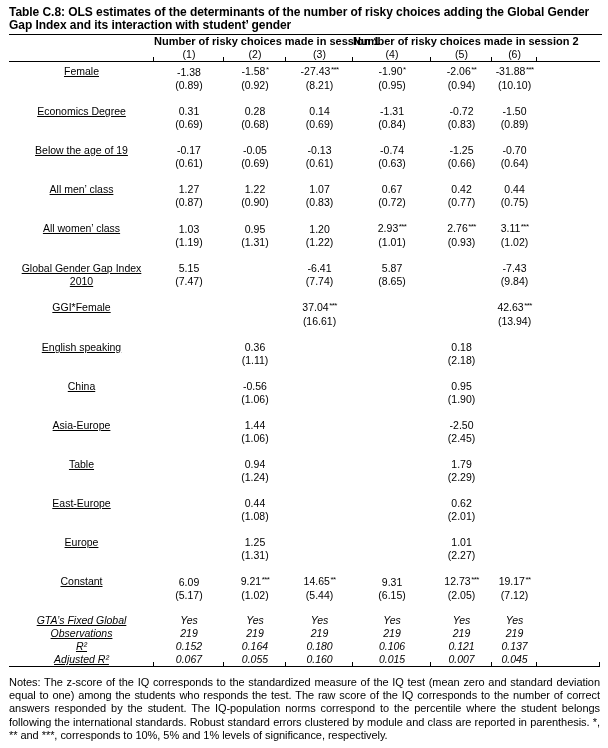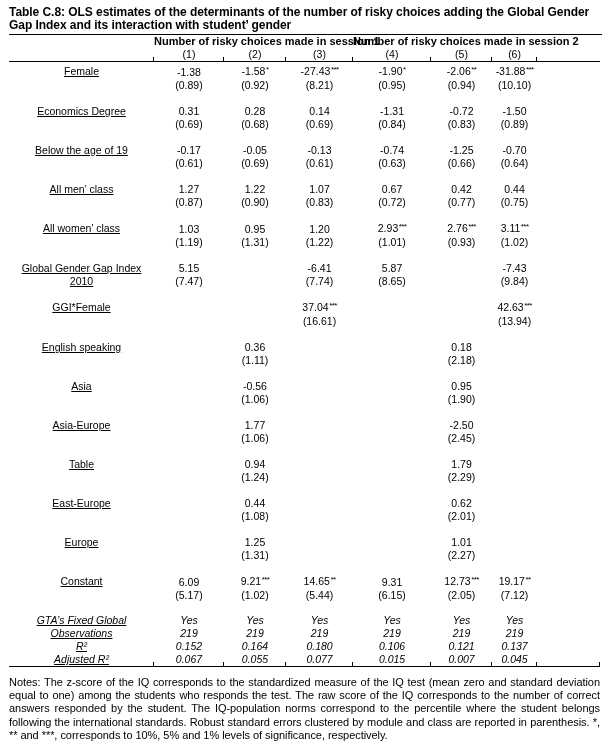--- a/index.html
+++ b/index.html
@@ -246,21 +246,21 @@
           <td>(1.11)</td>
           <td></td>
           <td></td>
           <td>(2.18)</td>
           <td></td>
         </tr>
         <tr class="gap">
           <td colspan="8"></td>
         </tr>
         <tr class="coef">
-          <th class="rowlabel" rowspan="2">Asia</th>
+          <th class="rowlabel" rowspan="2">China</th>
           <td></td>
           <td>-0.56</td>
           <td></td>
           <td></td>
           <td>0.95</td>
           <td></td>
           <td rowspan="2"></td>
         </tr>
         <tr class="se">
           <td></td>
@@ -269,21 +269,21 @@
           <td></td>
           <td>(1.90)</td>
           <td></td>
         </tr>
         <tr class="gap">
           <td colspan="8"></td>
         </tr>
         <tr class="coef">
           <th class="rowlabel" rowspan="2">Asia-Europe</th>
           <td></td>
-          <td>1.77</td>
+          <td>1.44</td>
           <td></td>
           <td></td>
           <td>-2.50</td>
           <td></td>
           <td rowspan="2"></td>
         </tr>
         <tr class="se">
           <td></td>
           <td>(1.06)</td>
           <td></td>
@@ -405,21 +405,21 @@
           <td>0.180</td>
           <td>0.106</td>
           <td>0.121</td>
           <td>0.137</td>
           <td></td>
         </tr>
         <tr class="stats">
           <th class="rowlabel tick-br">Adjusted R²</th>
           <td class="tick-br">0.067</td>
           <td class="tick-br">0.055</td>
-          <td class="tick-br">0.077</td>
+          <td class="tick-br">0.160</td>
           <td class="tick-br">0.015</td>
           <td class="tick-br">0.007</td>
           <td class="tick-br">0.045</td>
           <td class="tick-br"></td>
         </tr>
       </tbody>
   </table>
 
   <div class="notes">Notes: The z-score of the IQ corresponds to the standardized measure of the IQ test (mean zero and standard deviation equal to one) among the students who responds the test. The raw score of the IQ corresponds to the number of correct answers responded by the student. The IQ-population norms correspond to the percentile where the student belongs following the international standards. Robust standard errors clustered by module and class are reported in parenthesis. *, ** and ***, corresponds to 10%, 5% and 1% levels of significance, respectively.</div>
 

